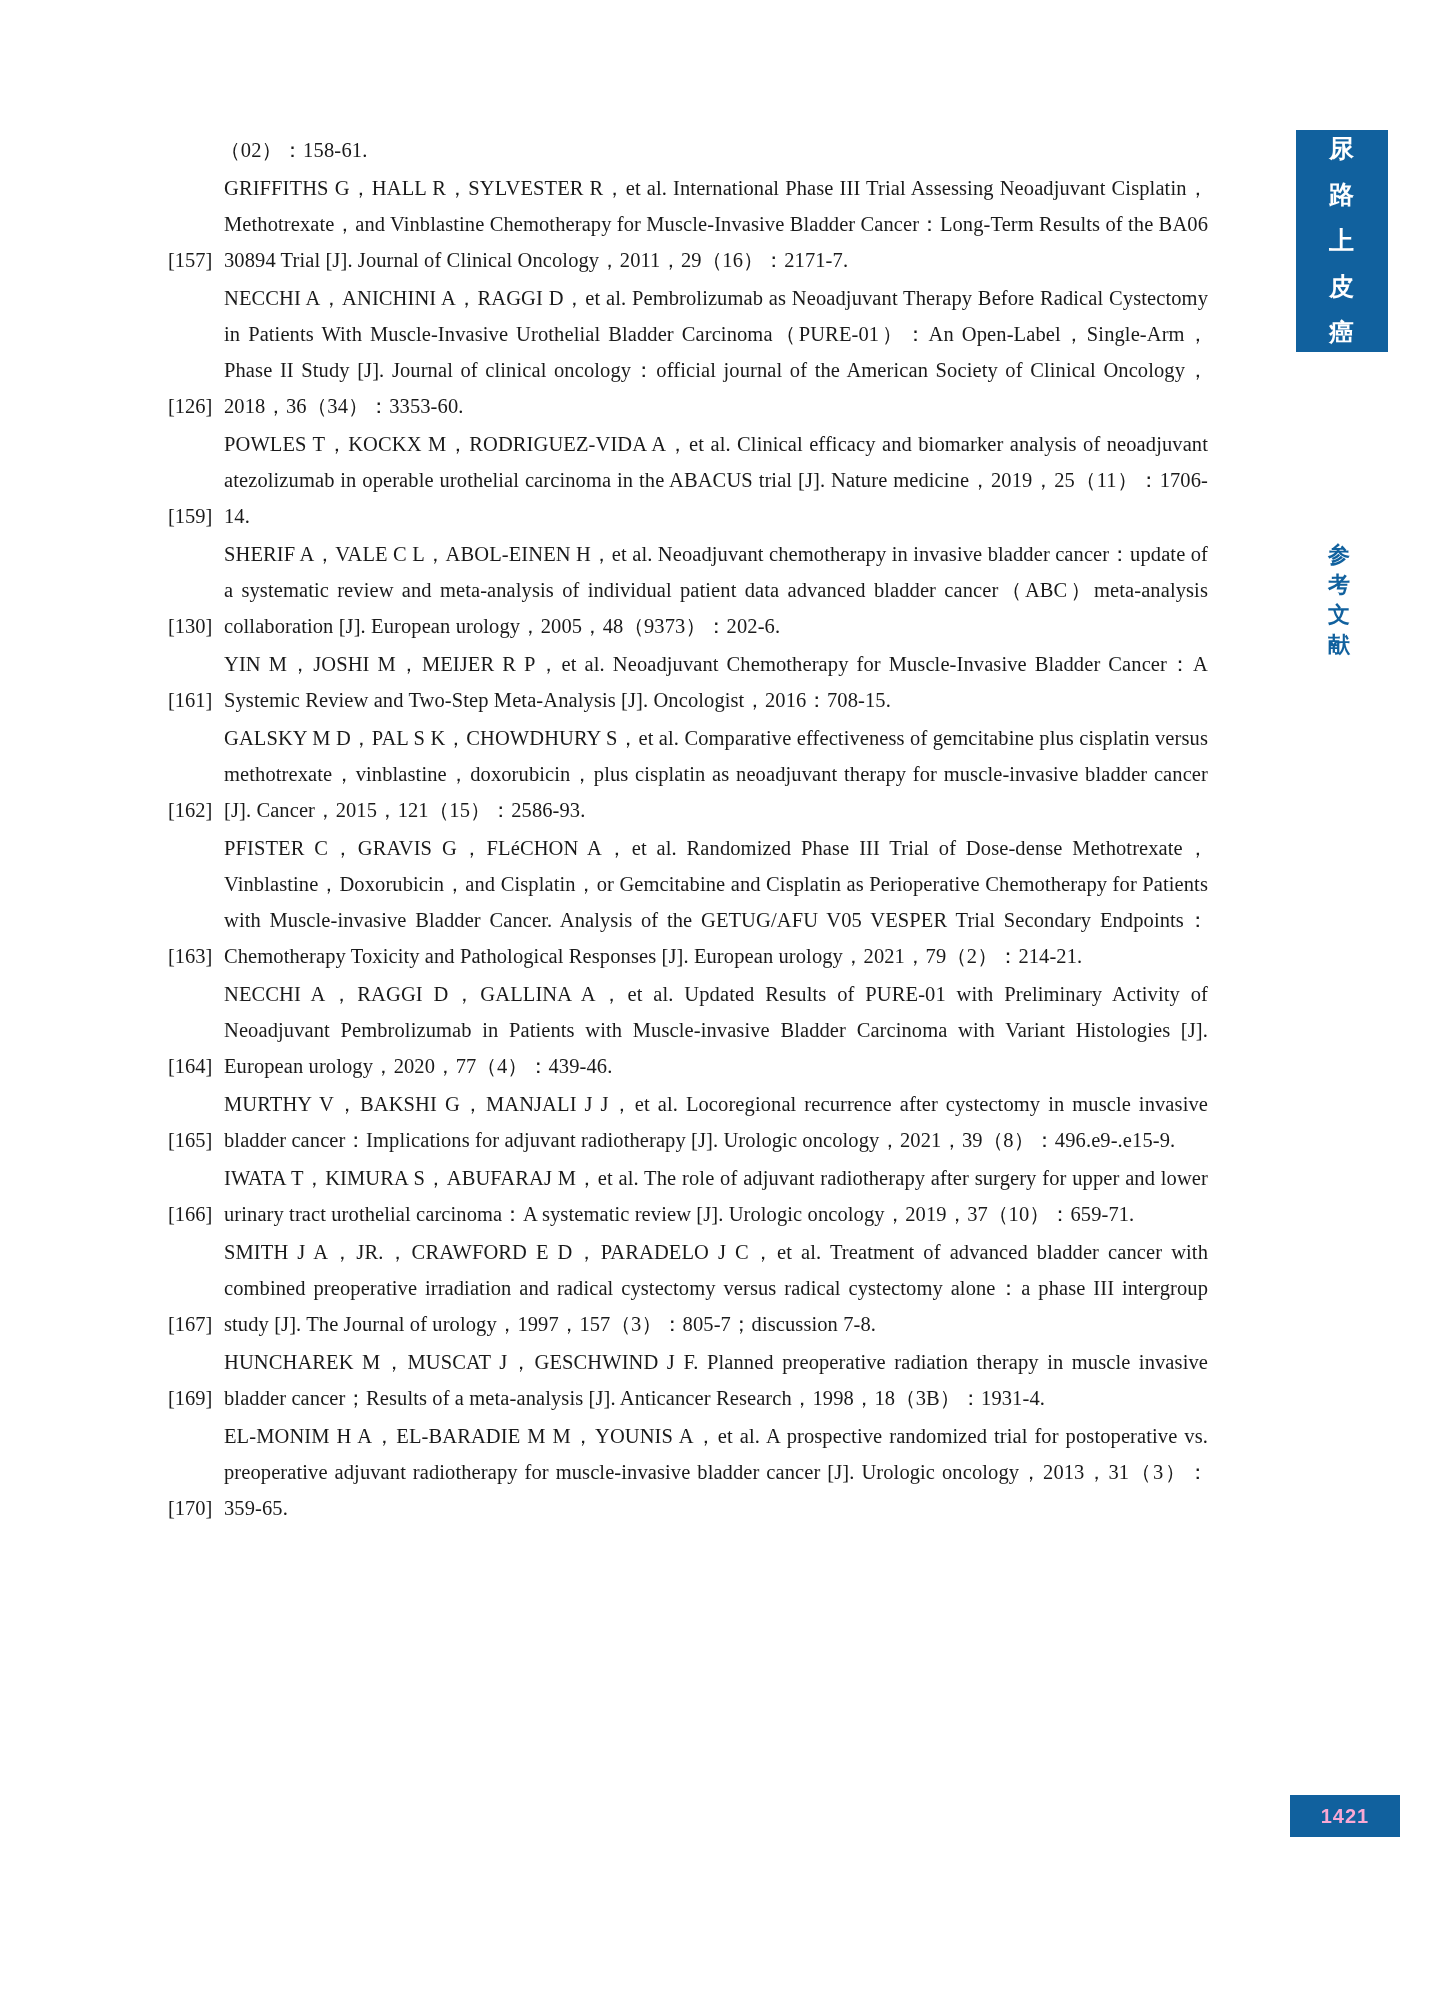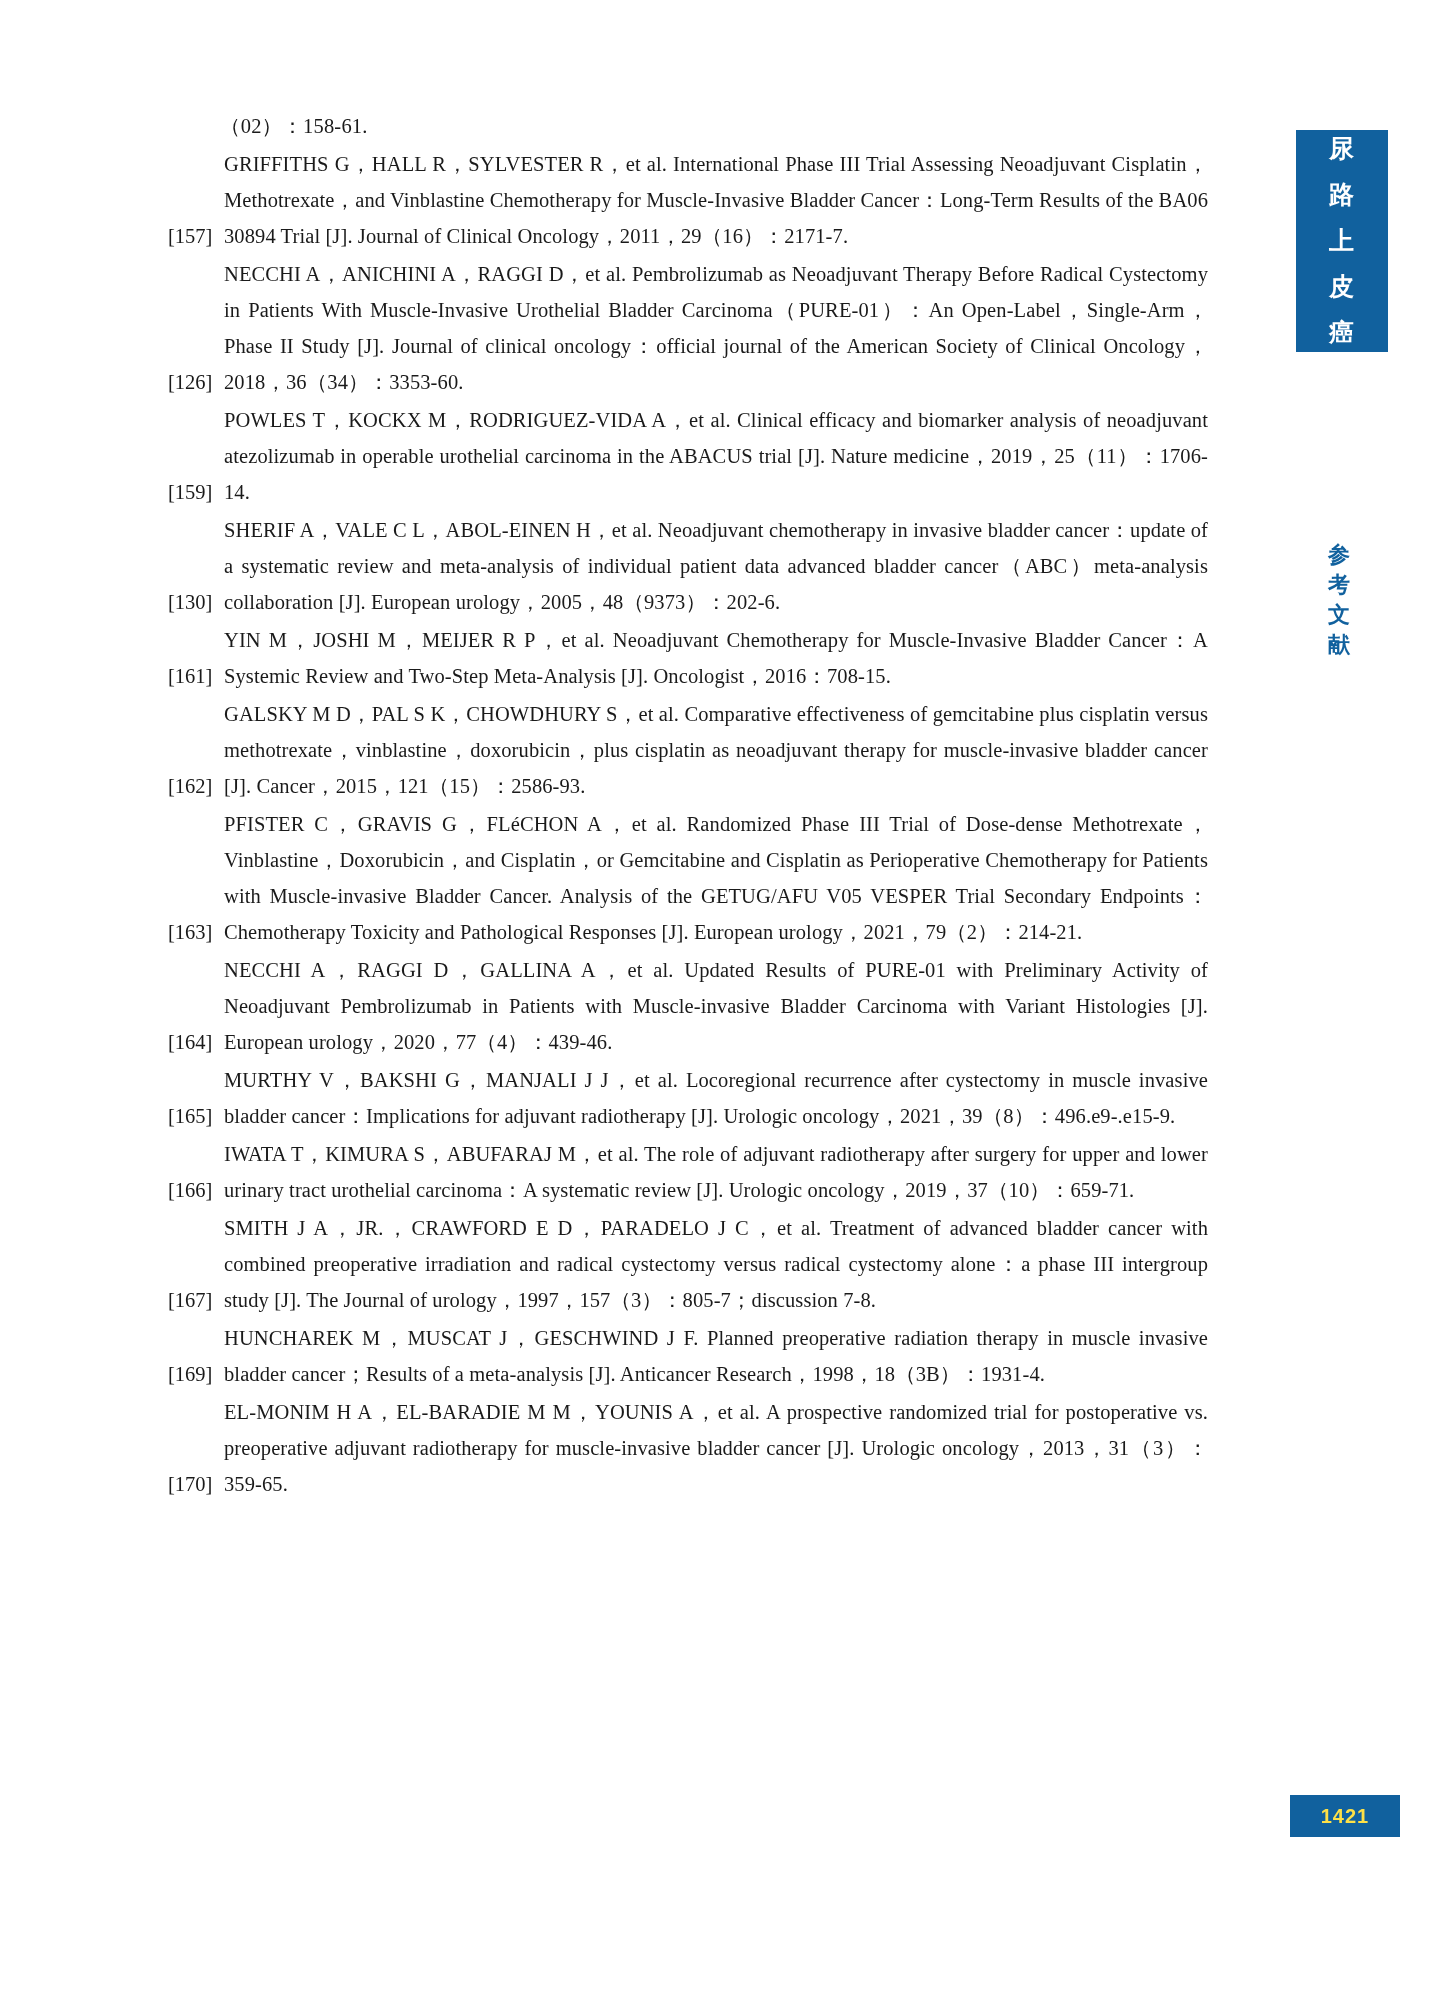--- a/index.html
+++ b/index.html
@@ -56,35 +56,35 @@
   }
   .side-vertical span { display: block; }
 
   .page-number {
     position: absolute;
     left: 1290px;
     top: 1795px;
     width: 110px;
     height: 42px;
     background: #11619e;
-    color: #fde047;
+    color: #f9a8d4;
     font-family: "Liberation Sans", sans-serif;
     font-size: 20px;
     font-weight: 700;
     display: flex;
     align-items: center;
     justify-content: center;
     letter-spacing: 1px;
   }
 
   
   .refs {
     position: absolute;
     left: 168px;
-    top: 108px;
+    top: 132px;
     width: 1040px;
   }
   .lead-line {
     font-size: 20.5px;
     line-height: 36px;
     margin: 0 0 0 52px;
     letter-spacing: 0.2px;
   }
   .ref {
     display: flex;

